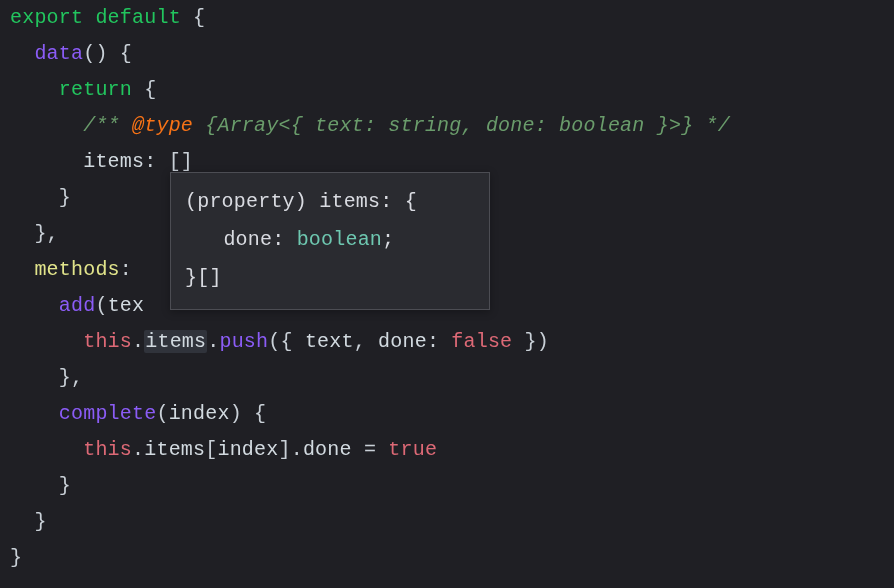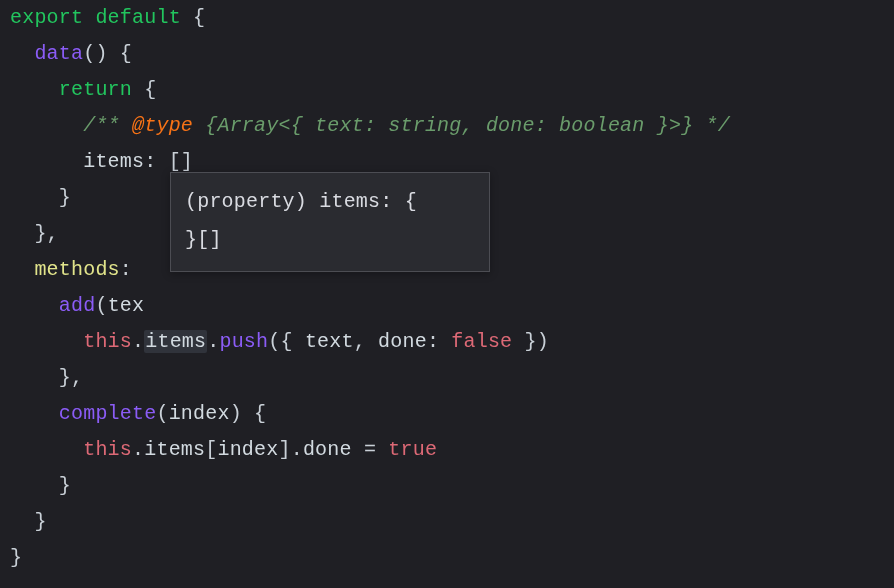--- a/index.html
+++ b/index.html
@@ -78,15 +78,16 @@
       <span class="this">this</span><span class="punc">.</span><span class="prop highlight">items</span><span class="punc">.</span><span class="fn">push</span><span class="punc">({</span> <span class="prop">text</span><span class="punc">,</span> <span class="prop">done</span><span class="punc">:</span> <span class="bool">false</span> <span class="punc">})</span>
     <span class="punc">}</span><span class="punc">,</span>
     <span class="fn">complete</span><span class="punc">(</span><span class="prop">index</span><span class="punc">)</span> <span class="punc">{</span>
       <span class="this">this</span><span class="punc">.</span><span class="prop">items</span><span class="punc">[</span><span class="prop">index</span><span class="punc">]</span><span class="punc">.</span><span class="prop">done</span> <span class="punc">=</span> <span class="bool">true</span>
     <span class="punc">}</span>
   <span class="punc">}</span>
 <span class="punc">}</span></pre>
 
   <div class="tooltip">
     <div><span class="dim">(</span><span class="hint">property</span><span class="dim">)</span> <span class="name">items</span><span class="dim">:</span> <span class="dim">{</span></div>
+    <div><span class="indent"></span><span class="name">done</span><span class="dim">:</span> <span class="type">boolean</span><span class="dim">;</span></div>
     <div><span class="dim">}</span><span class="dim">[]</span></div>
   </div>
 </div>
 
 </body></html>

